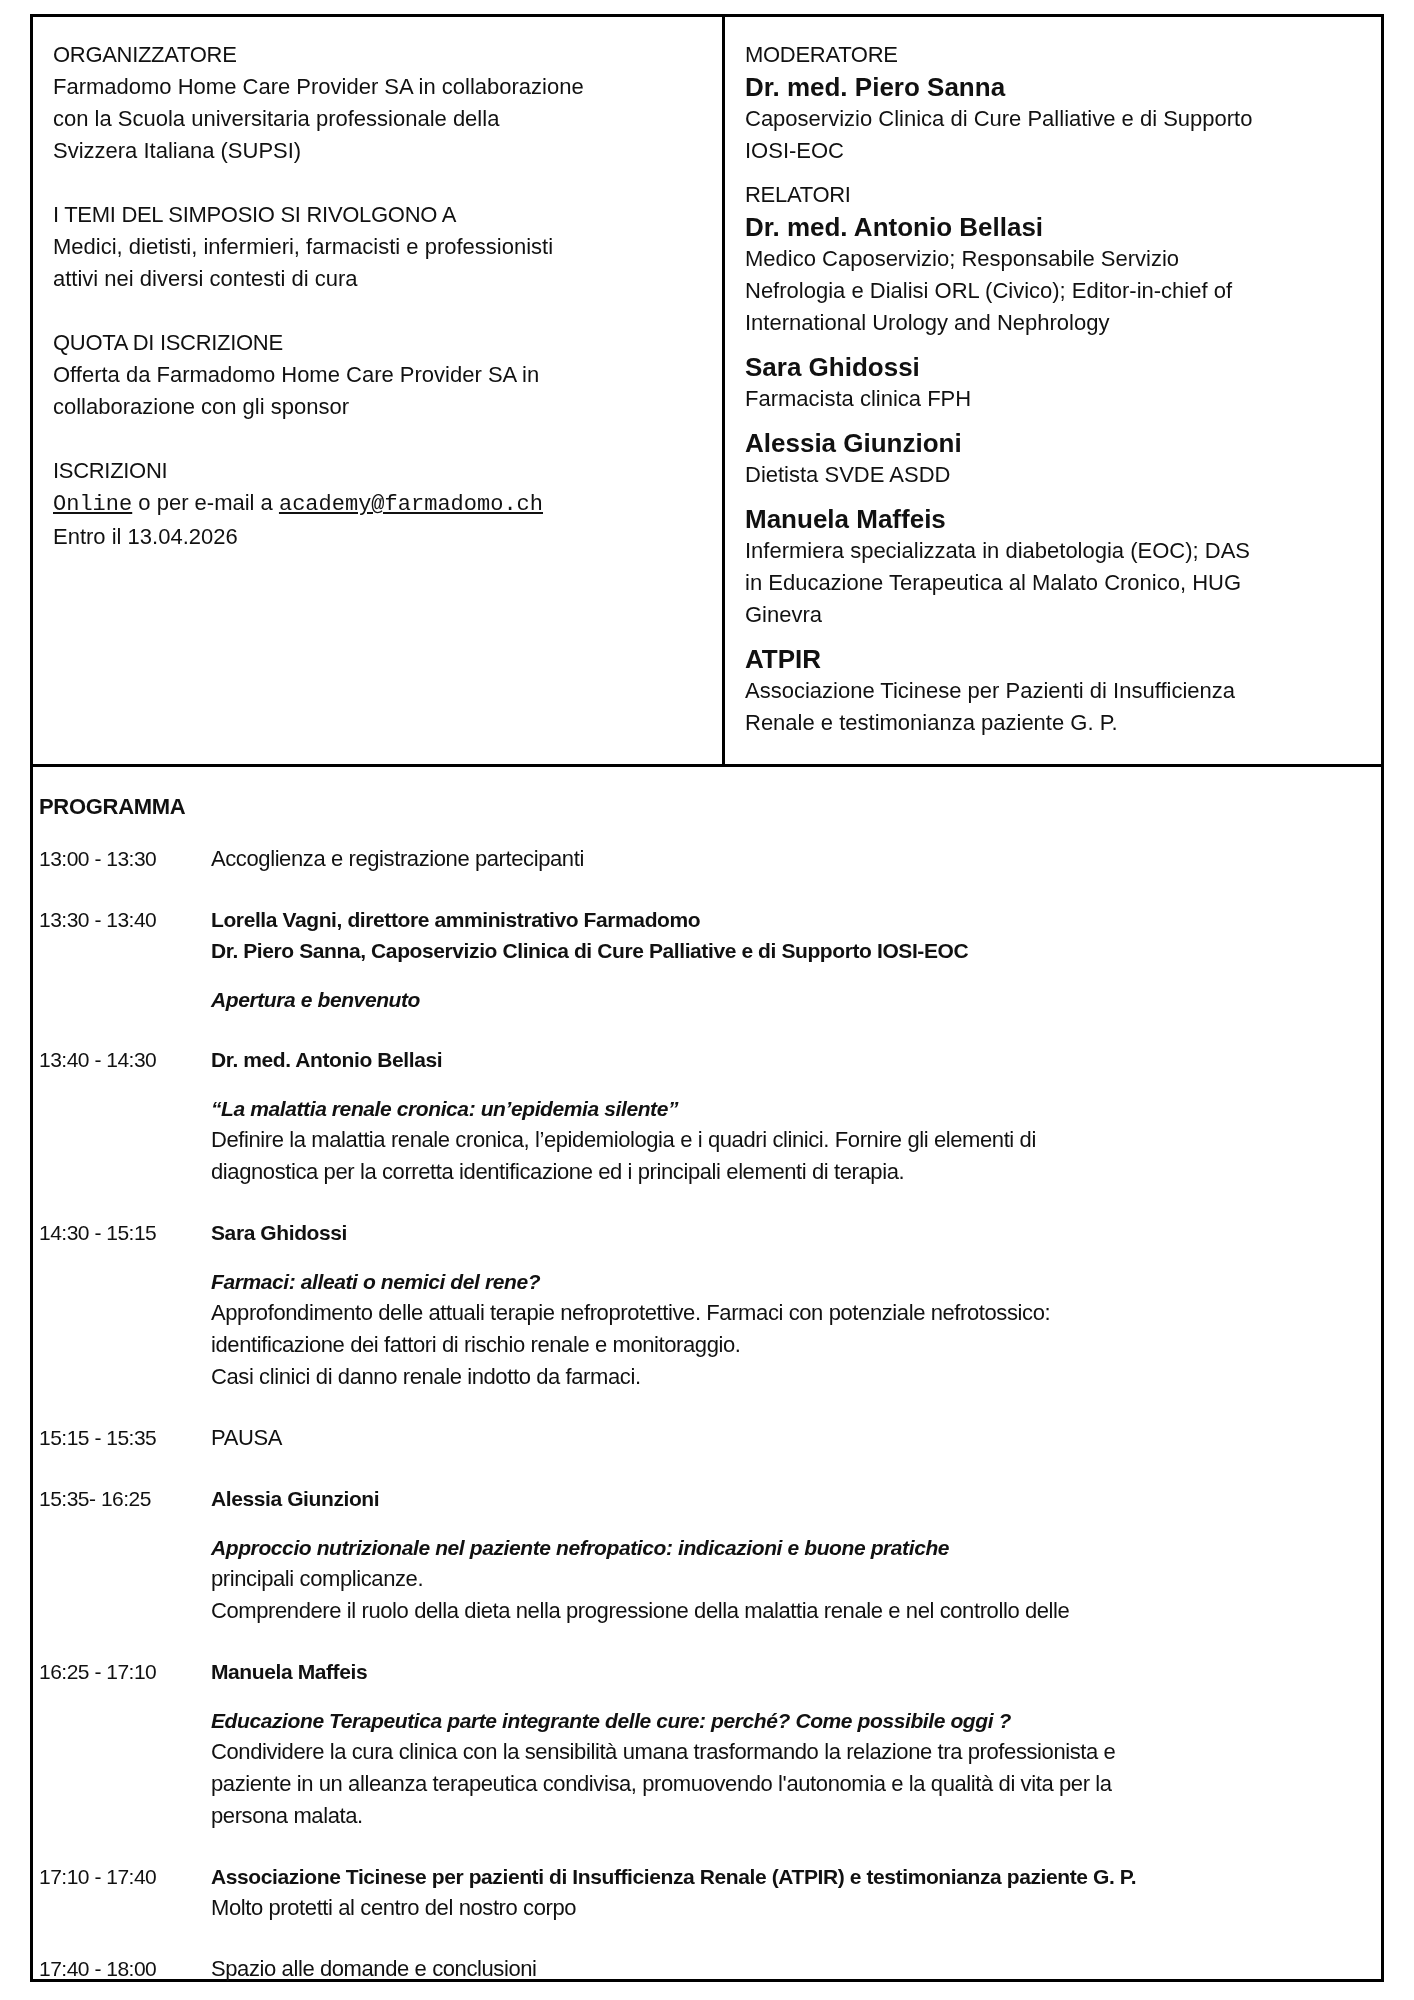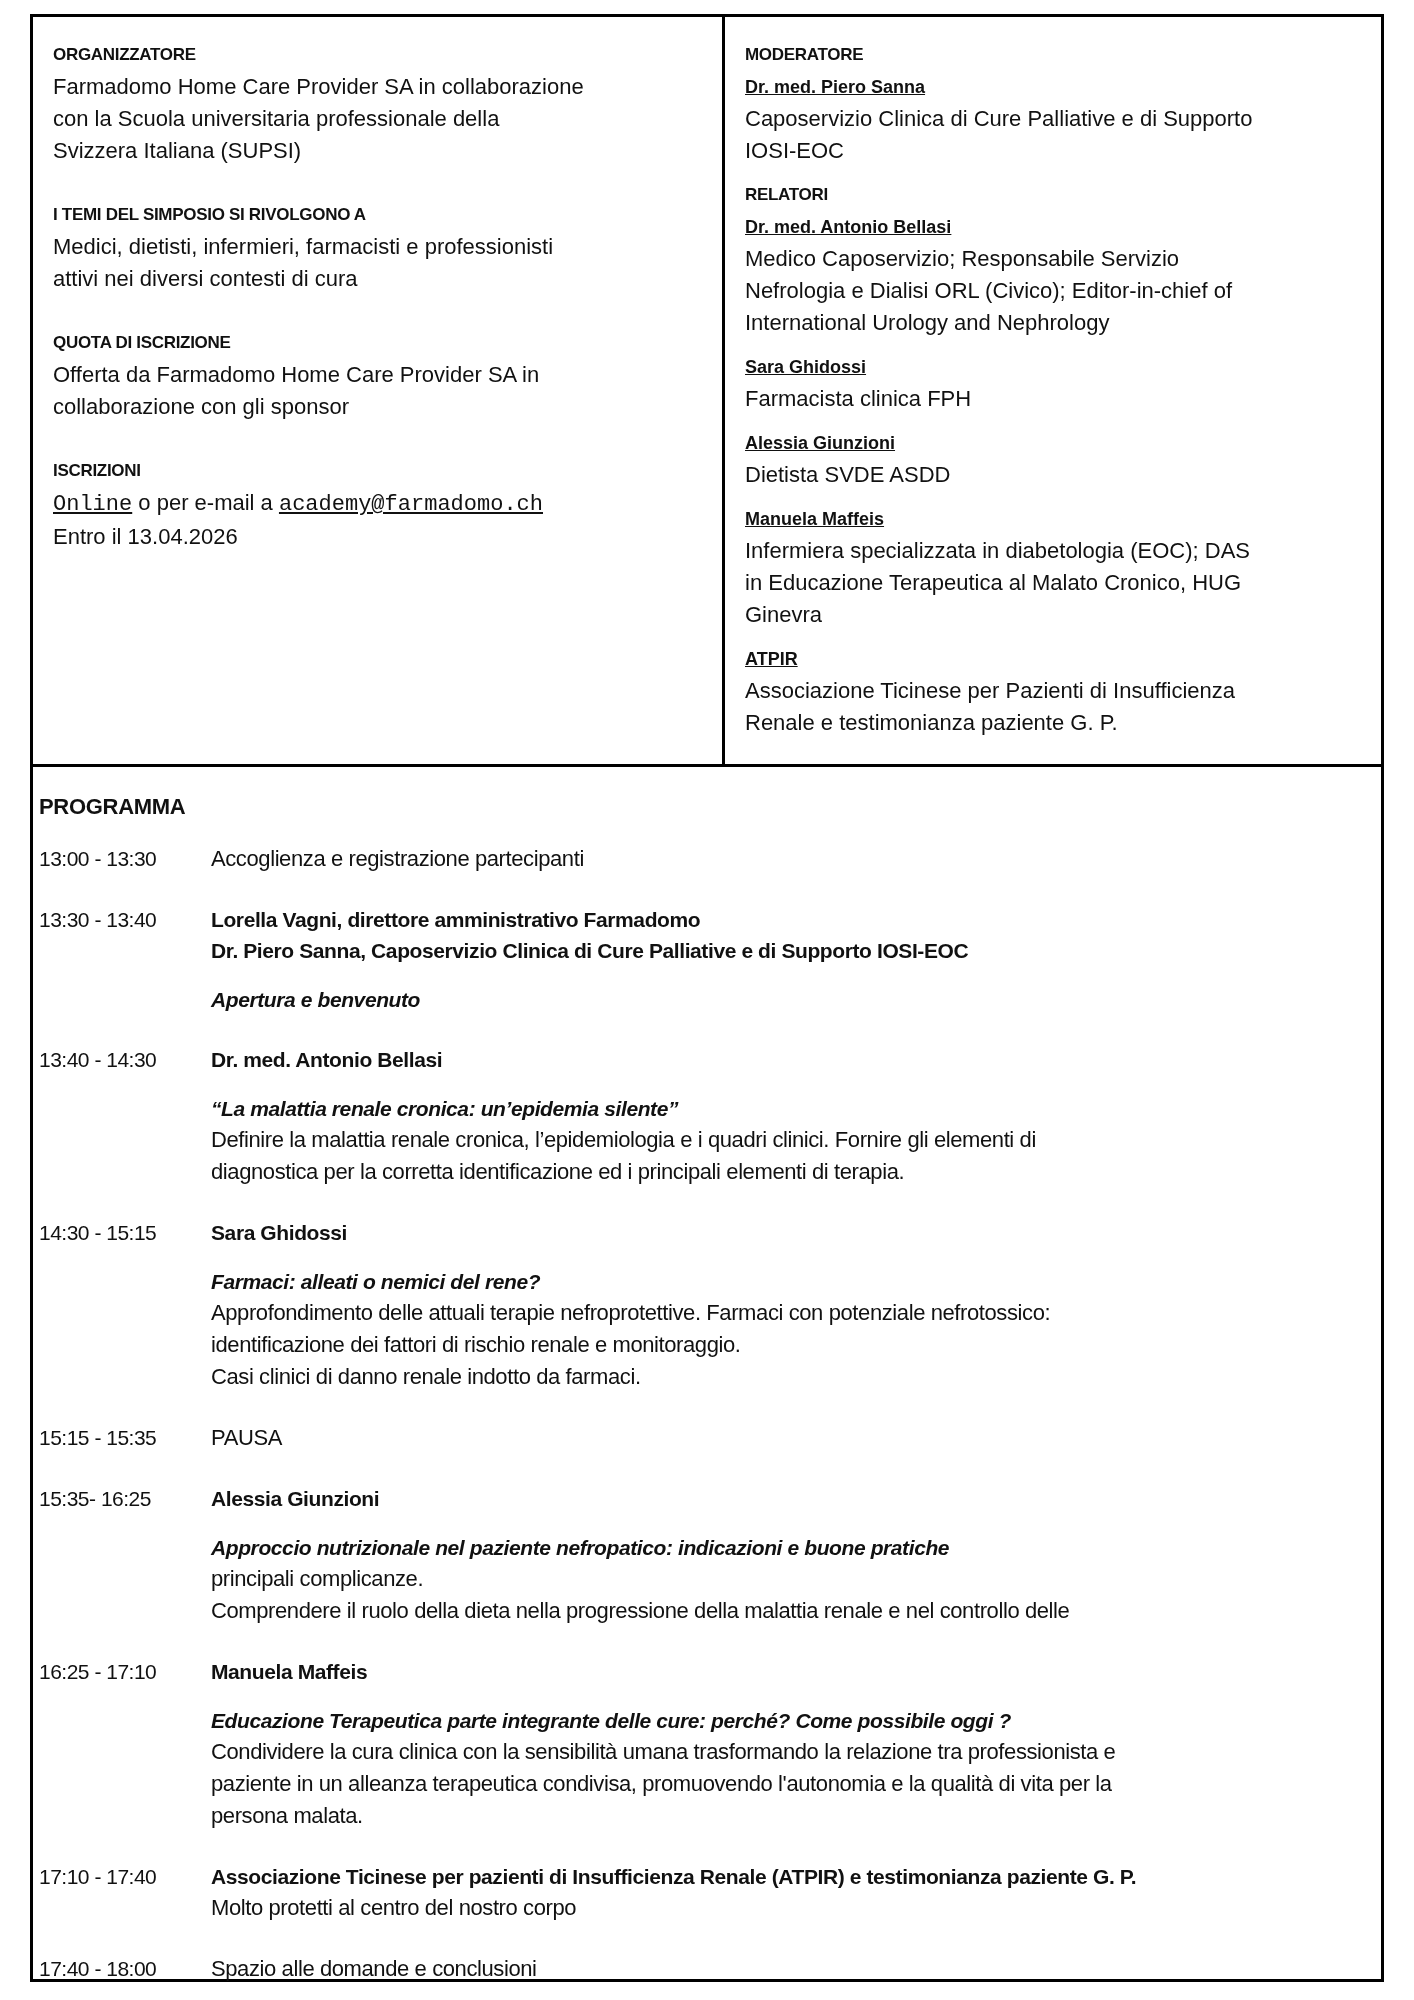--- a/index.html
+++ b/index.html
@@ -15,23 +15,23 @@
       position: absolute; left: 0; top: 0; width: 100%; height: 750px;
       border-bottom: 3px solid #000; box-sizing: border-box;
     }
     .vdiv {
       position: absolute; left: 689px; top: 0; width: 3px; height: 750px; background: #000;
     }
     .col-left { position: absolute; left: 20px; top: 22px; width: 650px; }
     .col-right { position: absolute; left: 712px; top: 22px; width: 620px; }
     .sec { margin-bottom: 32px; }
     .col-right .sec { margin-bottom: 12px; }
-    .h { font-weight: bold; font-size: 17px; line-height: 32px; letter-spacing: -0.3px; }
+    .h { font-weight: normal; font-size: 22px; line-height: 32px; letter-spacing: -0.3px; }
     .t { font-size: 22px; line-height: 32px; }
-    .name { font-weight: bold; font-size: 18px; line-height: 32px; text-decoration: underline; }
+    .name { font-weight: bold; font-size: 26px; line-height: 32px; }
     .u { text-decoration: underline; }
     a.u { color: inherit; font-family: Liberation Mono, monospace; }
 
     .prog { position: absolute; left: 6px; top: 774px; width: 1340px; }
     .prog-title { font-weight: bold; font-size: 22px; line-height: 32px; margin-bottom: 20px; letter-spacing: -0.3px; }
     .row { display: flex; margin-bottom: 29px; }
     .time { width: 172px; flex: 0 0 172px; font-size: 21px; line-height: 31px; letter-spacing: -0.5px; }
     .body { flex: 1; font-size: 21px; line-height: 31px; letter-spacing: -0.4px; }
     .b { font-weight: bold; }
     .bi { font-weight: bold; font-style: italic; margin-top: 18px; }

